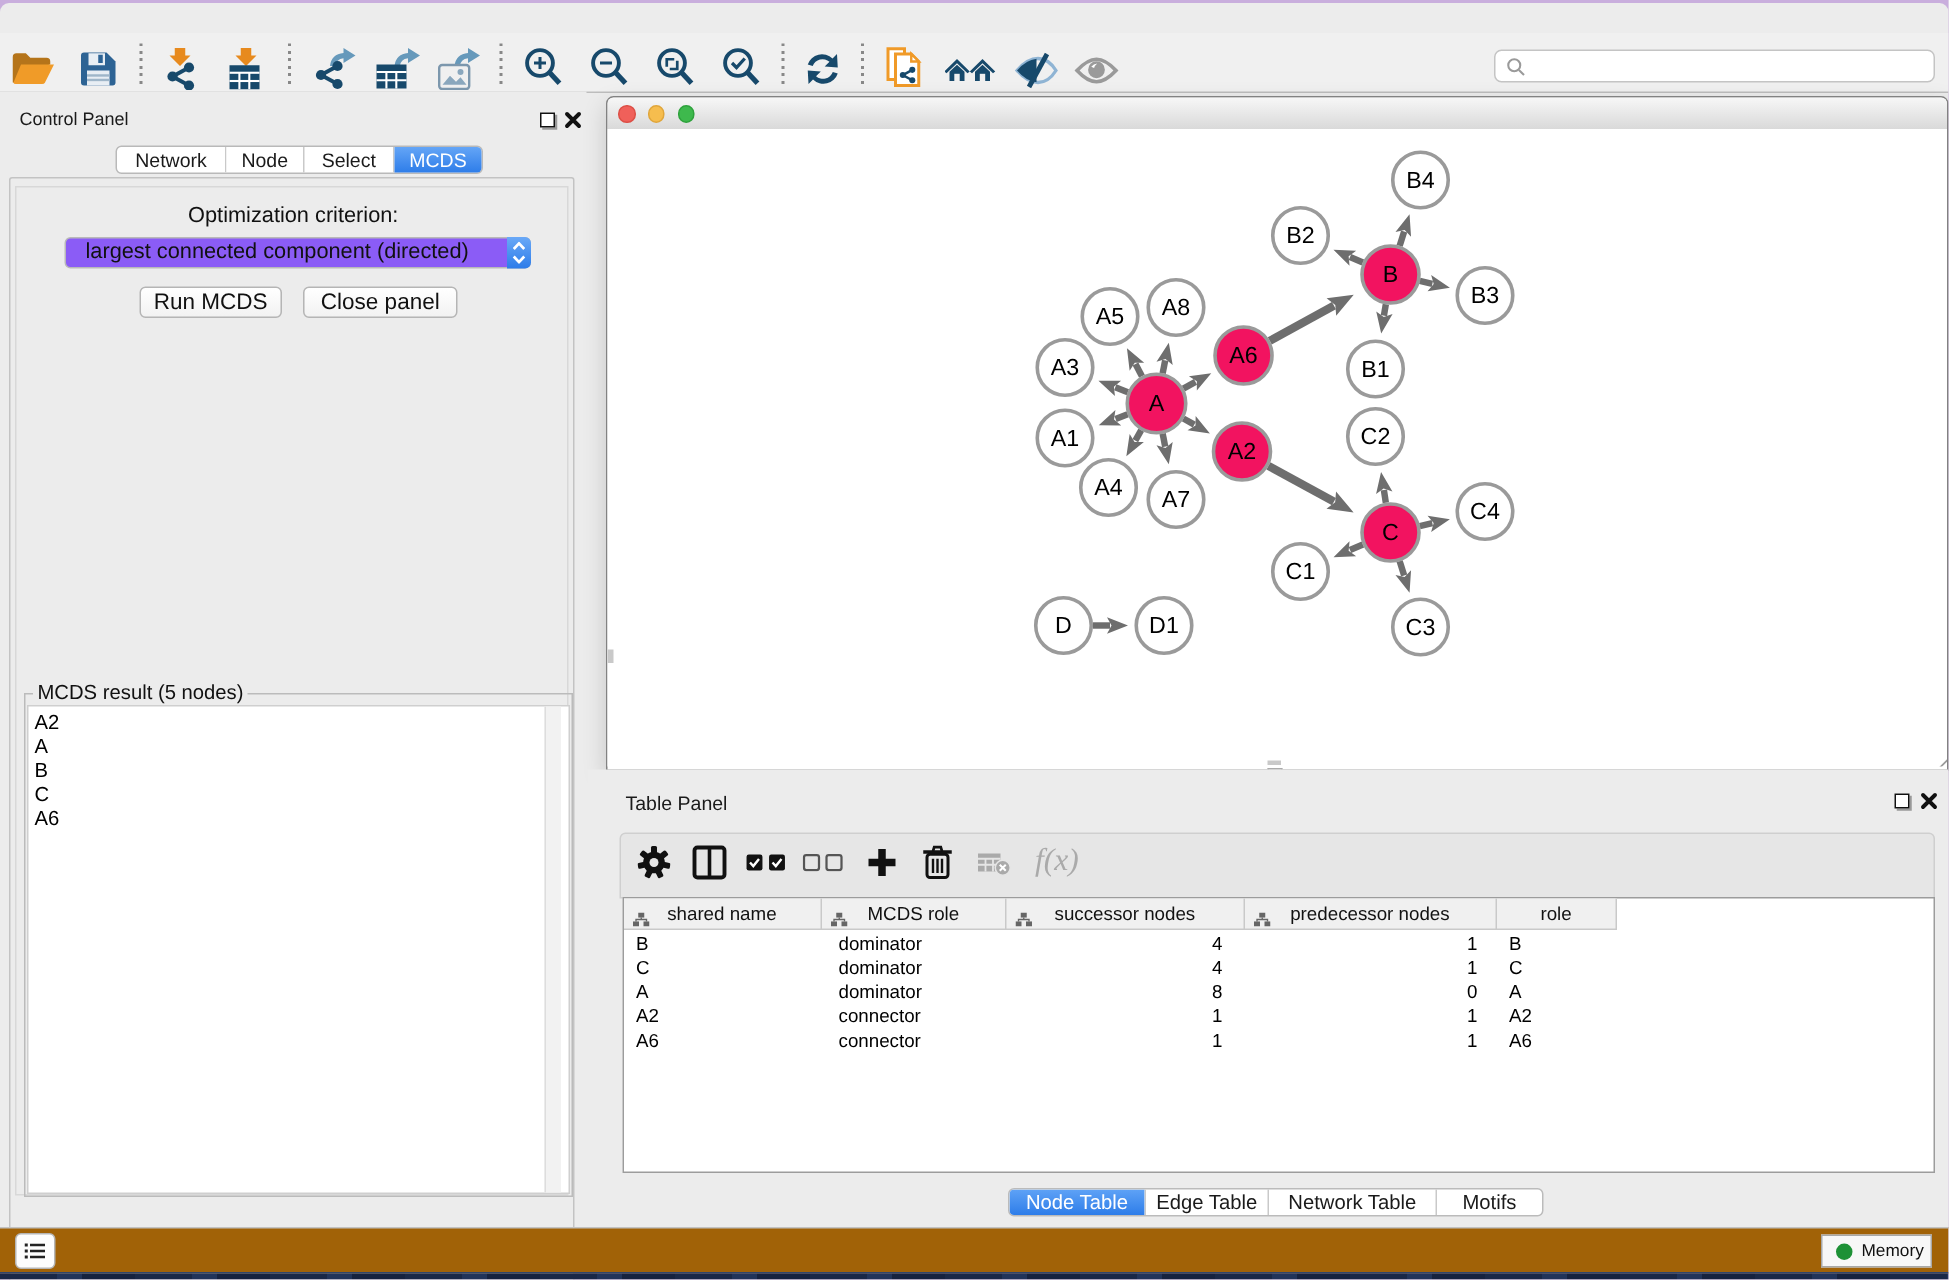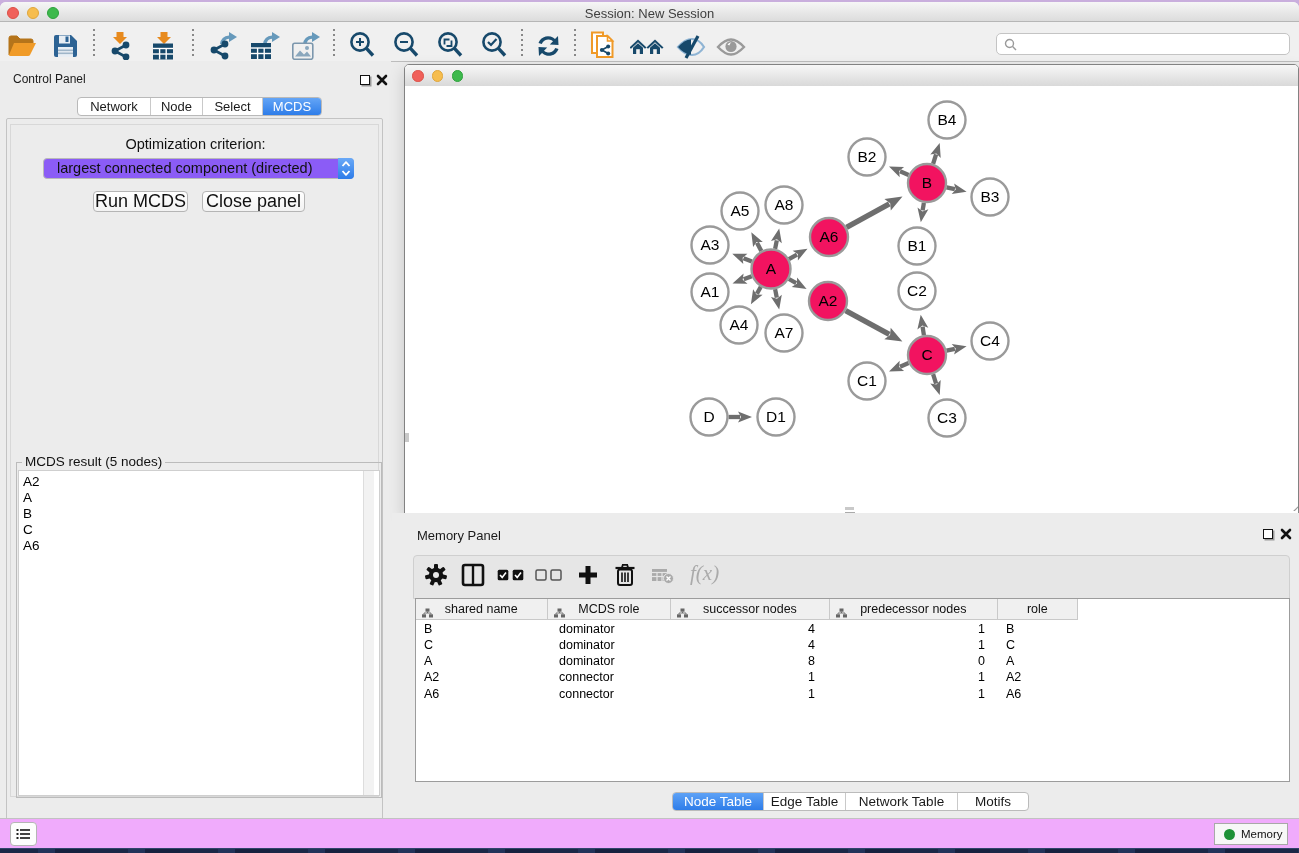--- a/index.html
+++ b/index.html
@@ -23,21 +23,21 @@
 #cpTabs{left:77px;top:36px;width:245px;height:19px;display:flex;border:1px solid #b9b9b9;border-radius:4px;background:#fff;font-size:13px;color:#1a1a1a;text-align:center;}
 #cpTabs div{flex:0 0 auto;line-height:18px;border-right:1px solid #c9c9c9;}
 #cpTabs div:last-child{border-right:none;border-radius:0 3px 3px 0;}
 #cpTabs .sel{background:linear-gradient(#64a5f6,#2e7de9);color:#fff;border-right:none;}
 #cpBorder{left:6px;top:57px;width:377px;height:745px;border:1px solid #c3c3c3;border-radius:2px;background:#ececec;}
 #cpInner{left:10px;top:63px;width:369px;height:673px;border:1px solid #d8d8d8;background:#ececec;}
 #optLabel{left:0;top:75px;width:391px;text-align:center;font-size:14.5px;color:#111;}
 #combo{left:43px;top:97px;width:311px;height:21px;background:#8b5cf6;border:1px solid #b9b9b9;border-radius:4px;font-size:14.5px;color:#111;}
 #combo span{position:absolute;left:13px;top:1px;}
 #comboBtn{position:absolute;right:-1px;top:-1px;width:16px;height:21px;background:linear-gradient(#6aa9f7,#2d7ce9);border-radius:0 4px 4px 0;}
-.btn{position:absolute;height:21px;background:linear-gradient(#ffffff,#f2f2f2);border:1px solid #b5b5b5;border-radius:4px;font-size:18px;color:#111;text-align:center;line-height:19px;}
+.btn{position:absolute;height:21px;background:linear-gradient(#ffffff,#f2f2f2);border:1px solid #b5b5b5;border-radius:4px;font-size:15px;color:#111;text-align:center;line-height:19px;}
 #mcdsGroup{left:16px;top:401px;width:366px;height:336px;border:1px solid #bbb;}
 #mcdsLabel{left:22px;top:393px;background:#ececec;padding:0 3px;font-size:13.5px;color:#111;}
 #mcdsList{left:18px;top:409px;width:362px;height:326px;background:#fff;border:1px solid #cfcfcf;font-size:13.5px;color:#000;line-height:16px;padding:3px 0 0 4px;}
 #mcdsScroll{left:363px;top:410px;width:11px;height:324px;background:#f2f2f2;border-left:1px solid #ddd;}
 
 #netwin{left:404px;top:62px;width:895px;height:450px;border:1px solid #828282;border-radius:5px 5px 0 0;background:#fff;box-shadow:0 6px 16px rgba(0,0,0,.16);}
 #netTB{left:0;top:0;width:893px;height:22px;background:linear-gradient(#f7f7f7,#d9d9d9);border-bottom:1px solid #b0b0b0;border-radius:4px 4px 0 0;}
 #netTitle{left:0;top:4px;width:893px;text-align:center;font-size:13px;color:#333;}
 .tl2{position:absolute;top:5px;width:11.5px;height:11.5px;border-radius:50%;}
 #netBody{left:0;top:21px;width:893px;height:425px;background:#fff;overflow:hidden;}
@@ -48,35 +48,29 @@
 #tblBox{left:23px;top:85px;width:875px;height:184px;background:#fff;border:1px solid #9c9c9c;padding-left:47px;}
 #tblHead{position:absolute;left:0;top:0;width:662px;height:21px;background:#f0f0f0;border-bottom:1px solid #c9c9c9;font-size:12.5px;color:#111;}
 #tblHead .hcell{position:absolute;top:0;height:21px;border-right:1px solid #c9c9c9;text-align:center;line-height:21px;}
 .trow{position:absolute;left:0;width:873px;height:16.3px;font-size:12.5px;color:#000;}
 .trow span{position:absolute;top:1px;}
 #tpTabs{left:280px;top:279px;height:19px;display:flex;font-size:13.5px;color:#1a1a1a;background:#fff;border:1px solid #bbb;border-radius:4px;}
 #tpTabs div{line-height:18px;text-align:center;border-right:1px solid #c9c9c9;}
 #tpTabs div:last-child{border-right:none;}
 #tpTabs .sel{background:linear-gradient(#5ea2f6,#2e7de9);color:#fff;border-radius:3px 0 0 3px;}
 
-#statusbar{left:0;top:816px;width:1299px;height:31px;background:#f0abfc;border-top:1px solid #c2c2c2;}
+#statusbar{left:0;top:816px;width:1299px;height:31px;background:#a16207;border-top:1px solid #c2c2c2;}
 #listBtn{left:10px;top:3px;width:27px;height:24px;background:#fdfdfd;border:1px solid #b5b5b5;border-radius:4px;}
 #memBtn{left:1214px;top:4px;width:74px;height:22px;background:#f7f7f7;border:1px solid #a8a8a8;font-size:11.5px;color:#111;}
 #memBtn i{position:absolute;left:9px;top:5px;width:11px;height:11px;border-radius:50%;background:#1d9136;}
 #memBtn b{position:absolute;left:26px;top:4px;font-weight:normal;}
 </style>
 </head>
 <body>
 <div class="abs" id="app">
-  <div class="abs" id="titlebar">
-    <div class="tl" style="left:7px;background:#f0605a;border:1px solid #dc4f46;"></div>
-    <div class="tl" style="left:26.5px;background:#f6bd4e;border:1px solid #e0a63b;"></div>
-    <div class="tl" style="left:47px;background:#3eb94d;border:1px solid #2ea23c;"></div>
-    <div class="abs" id="title">Session: New Session</div>
-  </div>
   <div class="abs" id="toolbar">
     <svg class="abs" style="left:7px;top:11px" width="29" height="26" viewBox="0 0 29 26">
         <path d="M2 22 L2 5 Q2 3 4 3 L10 3 L13 6 L24 6 Q26 6 26 8 L26 10" fill="#b5741a" stroke="#b5741a" stroke-width="1"></path>
         <path d="M2 22 L7 10 L29 10 L23 22 Q22.5 23 21 23 L3.5 23 Q2 23 2 22 Z" fill="#f09b28"></path>
       </svg>
 <svg class="abs" style="left:52px;top:11px" width="27" height="26" viewBox="0 0 27 26">
         <path d="M2 4 Q2 2 4 2 L19 2 L25 8 L25 22 Q25 24 23 24 L4 24 Q2 24 2 22 Z" fill="#2d6394"></path>
         <rect x="7" y="2.5" width="11" height="8" fill="#e8eef4"></rect>
         <rect x="13.5" y="3.5" width="3" height="5.5" fill="#2d6394"></rect>
         <rect x="6" y="14" width="15" height="10" fill="#e8eef4"></rect>
@@ -340,21 +334,21 @@
               <line x1="15" y1="13" x2="13" y2="15"></line>
             </g>
           </svg>
           <div class="abs" style="left:0px;top:348px;width:4px;height:9px;background:#c9c9c9"></div>
           <div class="abs" style="left:440px;top:422px;width:9px;height:3px;background:#c9c9c9"></div>
         </div>
       </div>
   </div>
   <div class="abs" style="left:845px;top:510px;width:10px;height:8px;background:#cfcfcf;border:1px solid #aaa;"></div>
   <div class="abs" id="tpanel">
-    <div class="abs" id="tpTitle">Memory Panel</div>
+    <div class="abs" id="tpTitle">Table Panel</div>
     <div class="abs winbtnF" style="left:871px;top:16px;"></div>
     <svg class="abs" style="left:888px;top:15px;" width="12" height="12" viewBox="0 0 12 12">
         <path d="M2 2 L10 10 M10 2 L2 10" stroke="#111" stroke-width="2.6" stroke-linecap="round"></path>
       </svg>
     <div class="abs" id="tbToolbar">
         <svg class="abs" style="left:11px;top:8px" width="22" height="22" viewBox="0 0 22 22">
           <g transform="translate(11,11)">
             <circle r="7.2" fill="#111"></circle>
             <g fill="#111">
               <rect x="-2" y="-11" width="4" height="5" rx="1" transform="rotate(0.0 0 0)"></rect>

